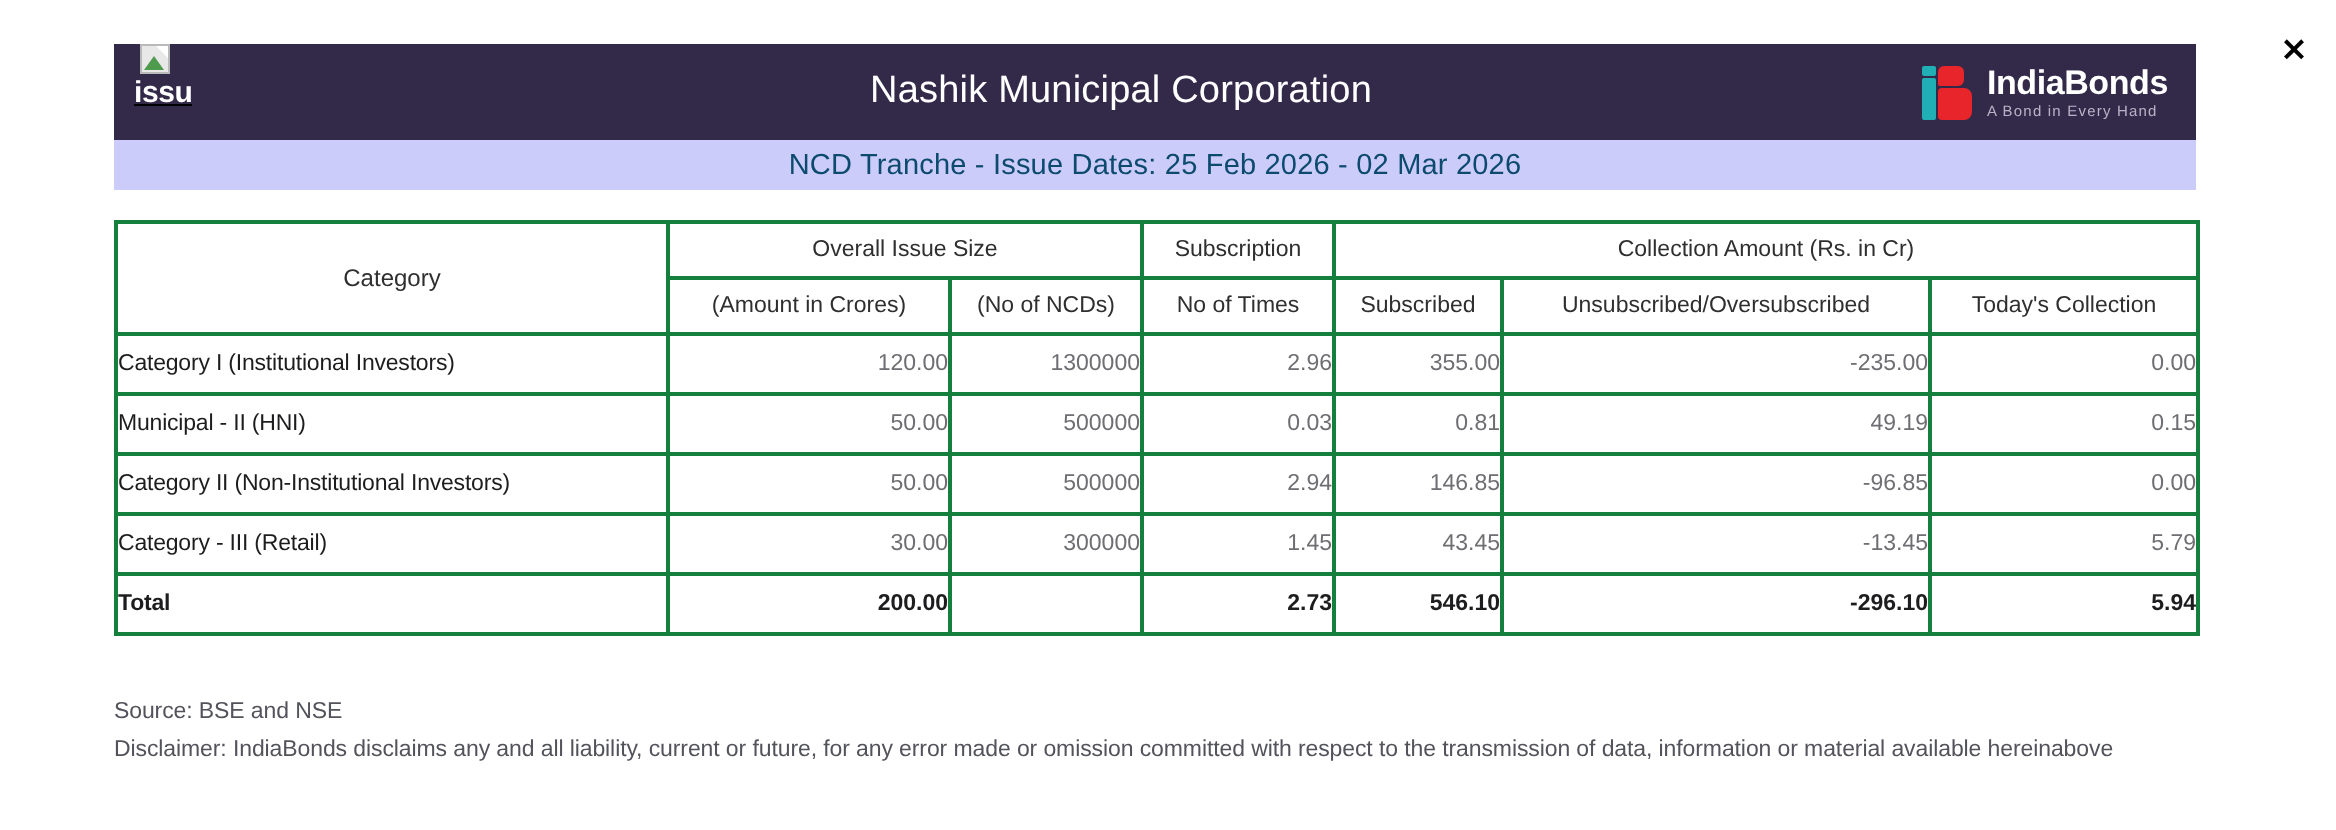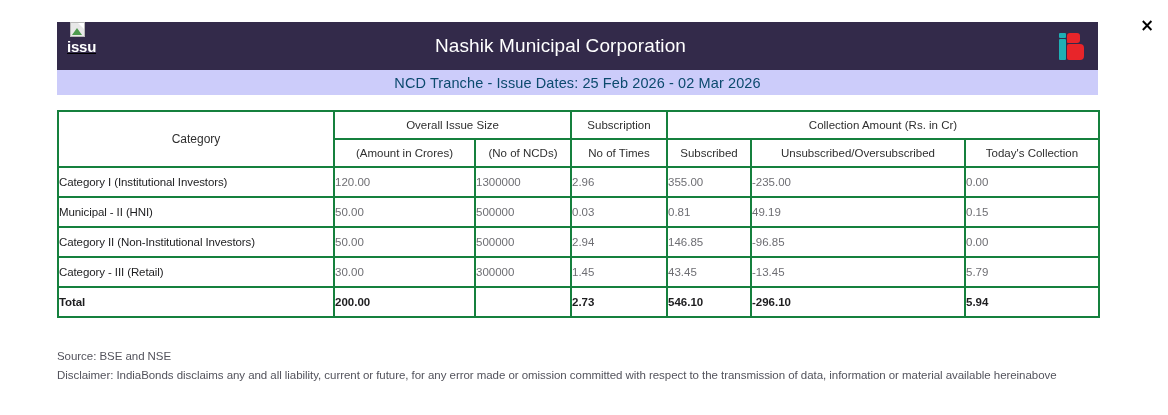--- a/index.html
+++ b/index.html
@@ -220,21 +220,21 @@
     font-weight: 700;
     color: #1d1d1f;
     text-align: left;
     padding: 0 0 0 8px;
     height: 28px;
     letter-spacing: -0.1px;
   }
   td.num-cell {
     font-size: 11.5px;
     color: #6e6e73;
-    text-align: left;
+    text-align: right;
     height: 28px;
   }
   tr.total-row td.cat-cell { font-weight: 700; color: #1d1d1f; }
   tr.total-row td.num-cell { font-weight: 700; color: #1d1d1f; }
 
   
   col.c0 { width: 276px; }
   col.c1 { width: 141px; }
   col.c2 { width: 96px; }
   col.c3 { width: 96px; }
@@ -271,20 +271,24 @@
   </div>
 
   <div class="banner-title">Nashik Municipal Corporation</div>
 
   <div class="banner-right">
     <div class="ib-mark">
       <span class="dot-teal"></span>
       <span class="bar-teal"></span>
       <span class="blk-top"></span>
       <span class="blk-bot"></span>
+    </div>
+    <div class="ib-text">
+      <div class="ib-name">IndiaBonds</div>
+      <div class="ib-tag">A Bond in Every Hand</div>
     </div>
   </div>
 </div>
 
 <div class="subtitle-band">NCD Tranche - Issue Dates: 25 Feb 2026 - 02 Mar 2026</div>
 
 <div class="table-wrap">
   <table class="issue-table">
     <colgroup>
       <col class="c0">

